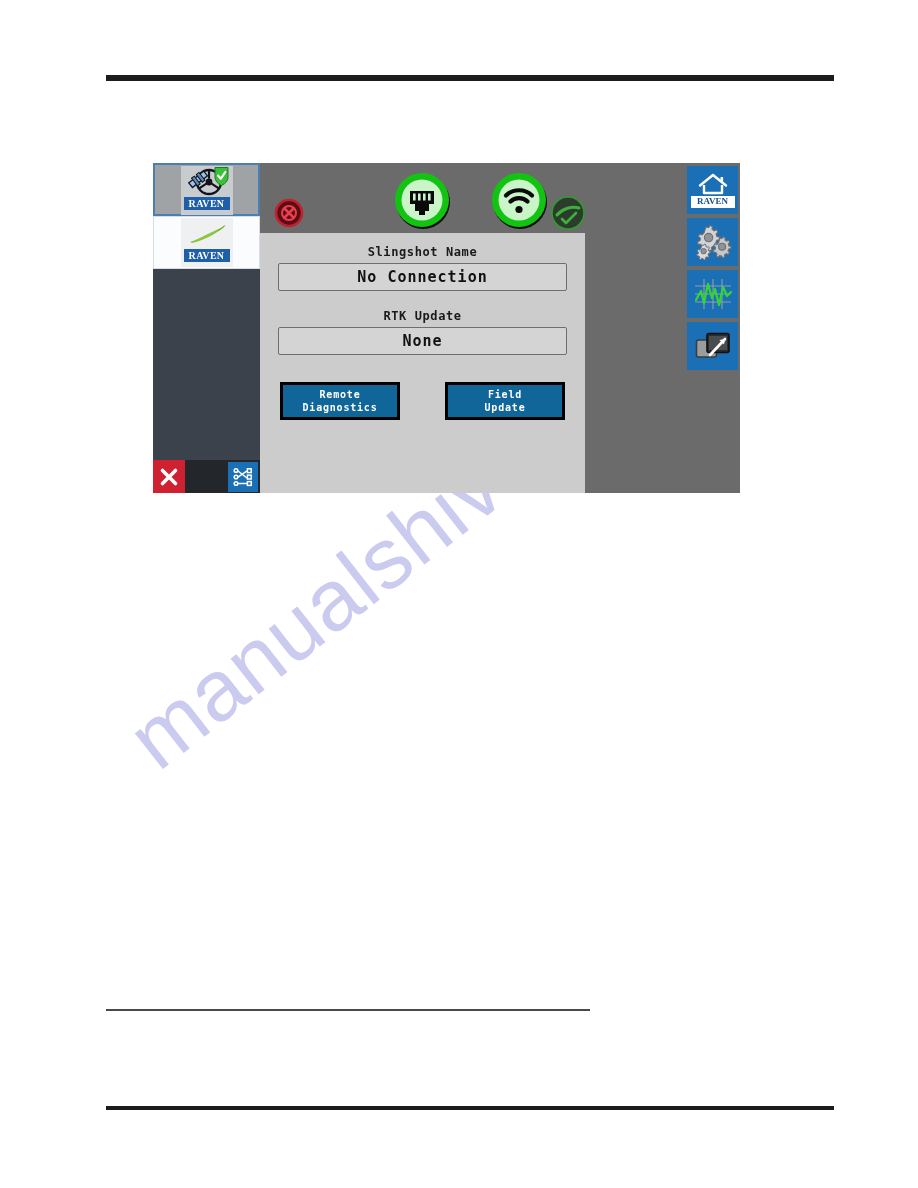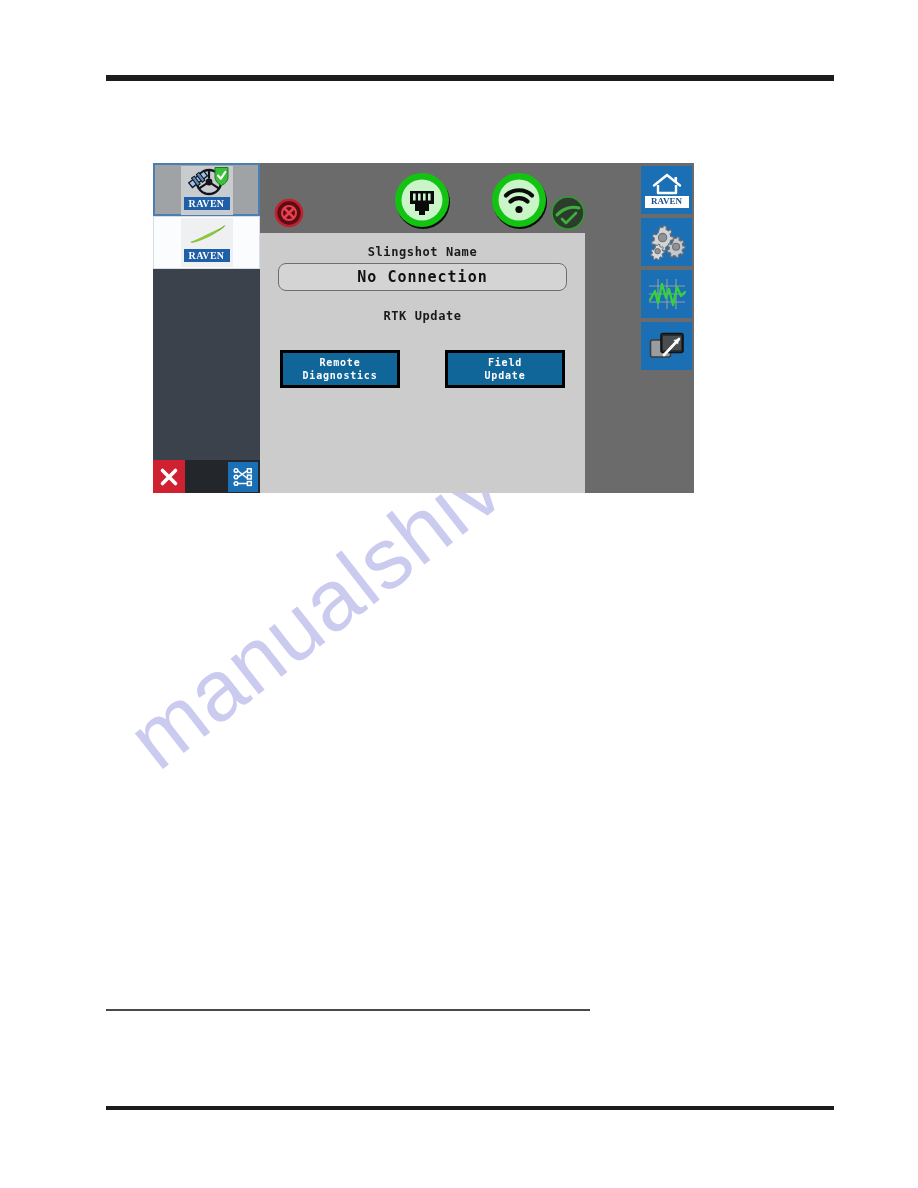--- a/index.html
+++ b/index.html
@@ -58,21 +58,21 @@
     pointer-events: none;
     user-select: none;
     opacity: .95;
   }
 
   
   .device {
     position: absolute;
     left: 153px;
     top: 163px;
-    width: 541px;
+    width: 587px;
     height: 330px;
     background: #6b6b6b;
     box-sizing: border-box;
     overflow: hidden;
   }
 
   
   .left-col {
     position: absolute;
     left: 0;
@@ -229,21 +229,21 @@
     font-weight: 700;
     color: #1a1a1a;
     letter-spacing: .6px;
     margin-top: 6px;
     margin-bottom: 4px;
   }
   .field-box {
     height: 26px;
     background: #d4d4d4;
     border: 1px solid #6e6e6e;
-    border-radius: 8px;
+    border-radius: 2px;
     display: flex;
     align-items: center;
     justify-content: center;
     font-family: "DejaVu Sans Mono", monospace;
     font-size: 15px;
     font-weight: 700;
     color: #111111;
     letter-spacing: 1px;
   }
   .field-gap { height: 12px; }
@@ -432,20 +432,21 @@
     </div>
   </div>
 
   <div class="dialog">
     <div class="field-label">Slingshot Name</div>
     <div class="field-box">No Connection</div>
 
     <div class="field-gap"></div>
 
     <div class="field-label">RTK Update</div>
+    <div class="field-box">None</div>
 
     <div class="btn-row">
       <div class="dlg-btn">Remote
 Diagnostics</div>
       <div class="dlg-btn">Field
 Update</div>
     </div>
   </div>
 
 </div>

